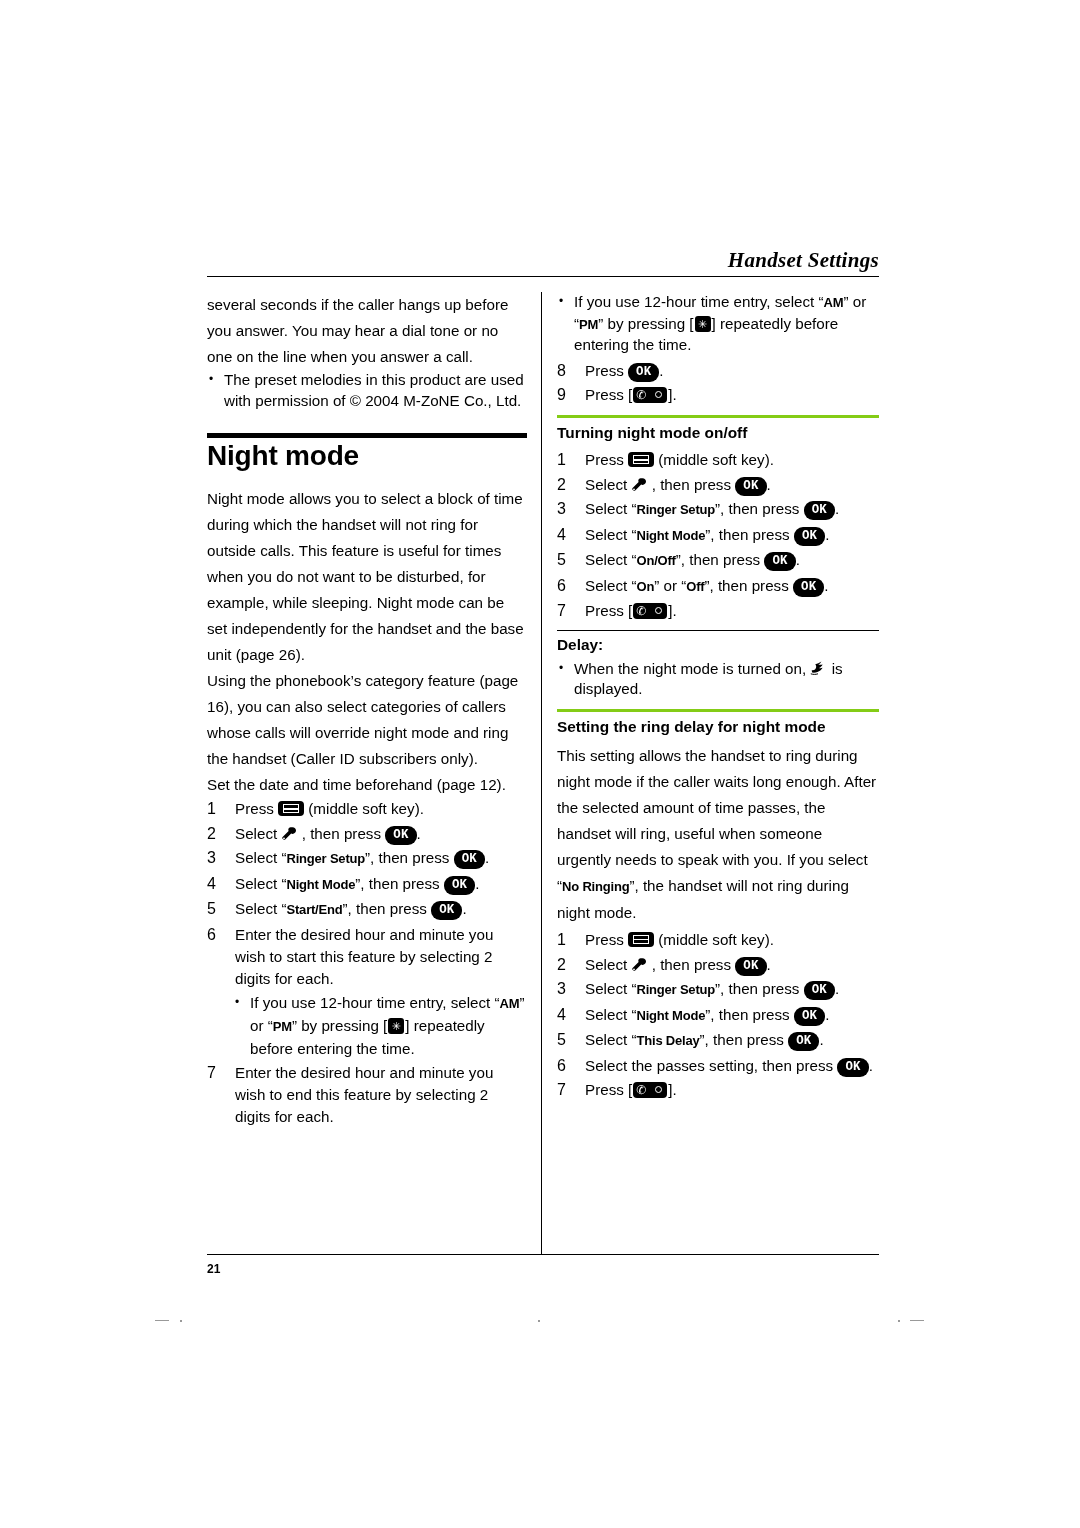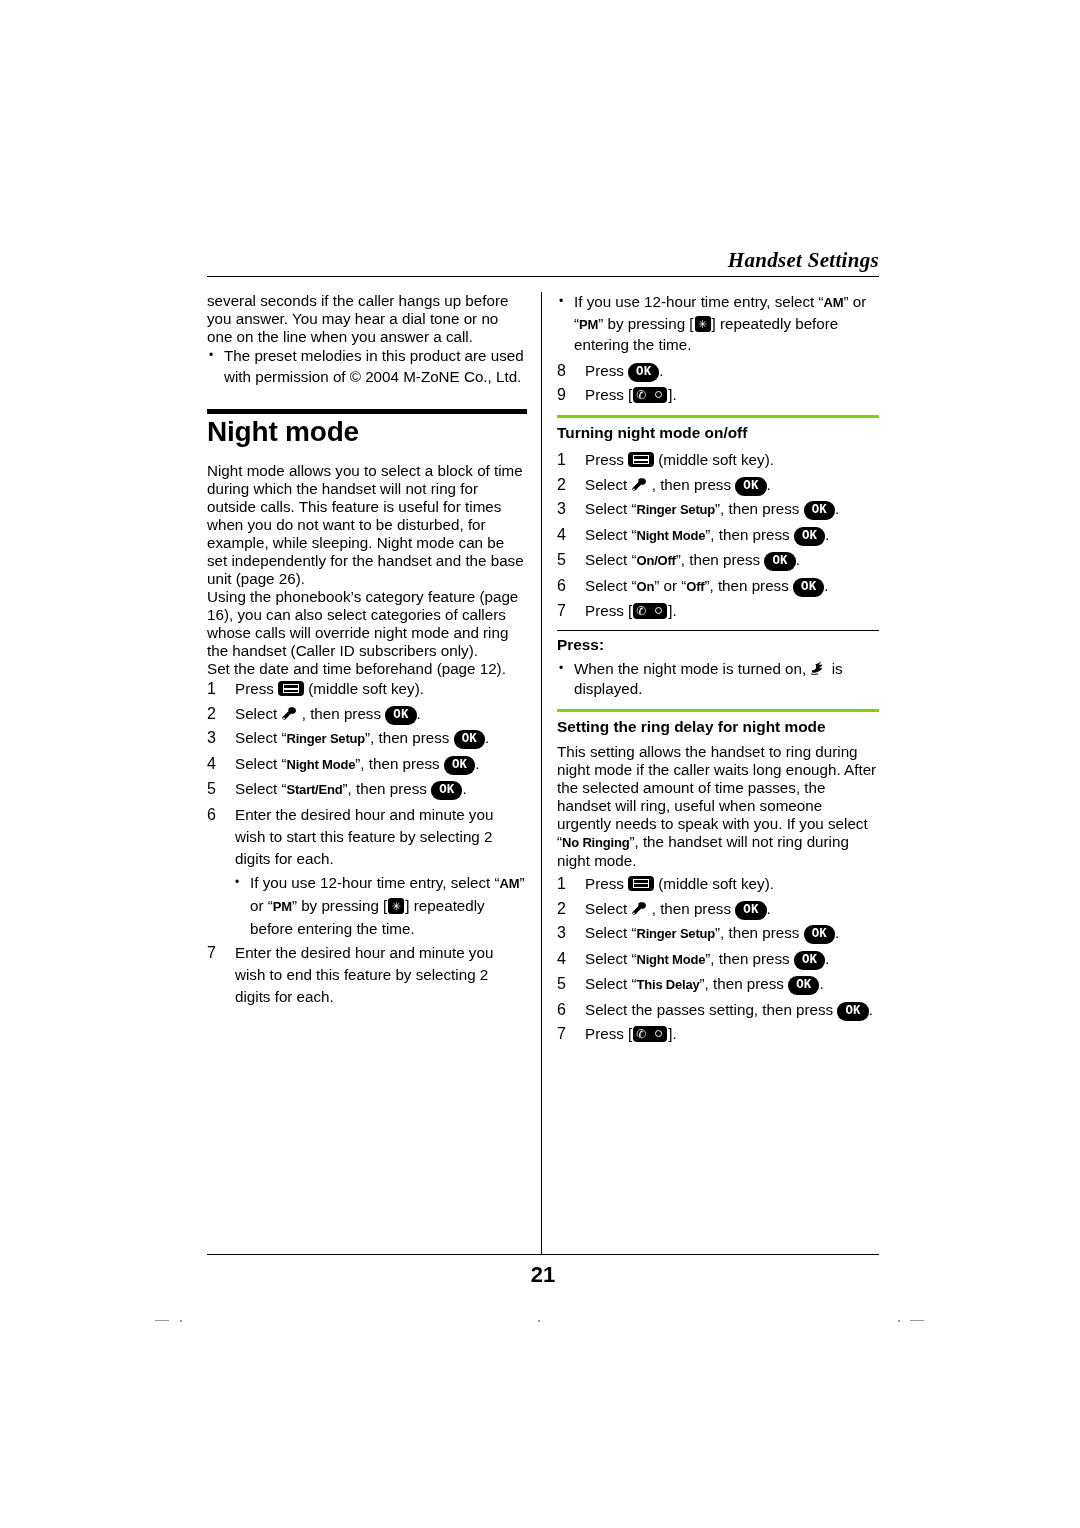--- a/index.html
+++ b/index.html
@@ -67,30 +67,30 @@
     left: 207px;
     top: 1254px;
     width: 672px;
     border-bottom: 1px solid #000;
   }
   .page-number {
     position: absolute;
     left: 207px;
     top: 1262px;
     width: 672px;
-    text-align: center;
-    font-size: 22px;
+    text-align: left;
+    font-size: 12px;
     font-weight: bold;
   }
 
   
   p.para {
     margin: 0 0 0 0;
     font-size: 15.2px;
-    line-height: 18px;
+    line-height: 26px;
   }
   .blk { margin-bottom: 4px; }
 
   
   .bullet {
     position: relative;
     padding-left: 17px;
     font-size: 15.2px;
     line-height: 20.6px;
     margin-bottom: 3px;
@@ -451,21 +451,21 @@
       <span>Select “</span><span class="mono">On</span><span>” or “</span><span class="mono">Off</span><span>”, then press</span>
       <span class="ok-key">OK</span><span>.</span>
     </div>
 
     <div class="step">
       <span class="num">7</span>
       <span>Press</span>
       <span class="brkey">[<span class="off-key"></span>]</span><span>.</span>
     </div>
 
-    <div class="note-head">Press:</div>
+    <div class="note-head">Delay:</div>
 
     <div class="bullet">
       <span>When the night mode is turned on,</span>
       <span class="night-icon">
         <svg width="17" height="15" viewBox="0 0 17 15">
             <path d="M2 11.5 C4 11.8 6 11.6 8 10.8 C10 10 11.5 8.6 12.6 6.8 C11.4 7.3 10.2 7.4 9 7.1 C10.6 6.2 11.8 5 12.6 3.4 C11.2 3.9 9.8 4 8.4 3.7 C9.8 2.8 10.8 1.7 11.4 0.4 C9.4 1.6 7.4 2.6 5.3 3.3 C5.9 4 6.2 4.8 6.2 5.7 C6.2 7.6 4.7 9.2 2.8 9.2 C2.4 9.2 2.1 9.1 1.8 9 Z" fill="#000"></path>
             <path d="M0.8 12.8 C3.2 13.6 5.6 13.6 8 12.8" stroke="#000" stroke-width="1" fill="none"></path>
           </svg>
       </span>
       <span>is displayed.</span>

